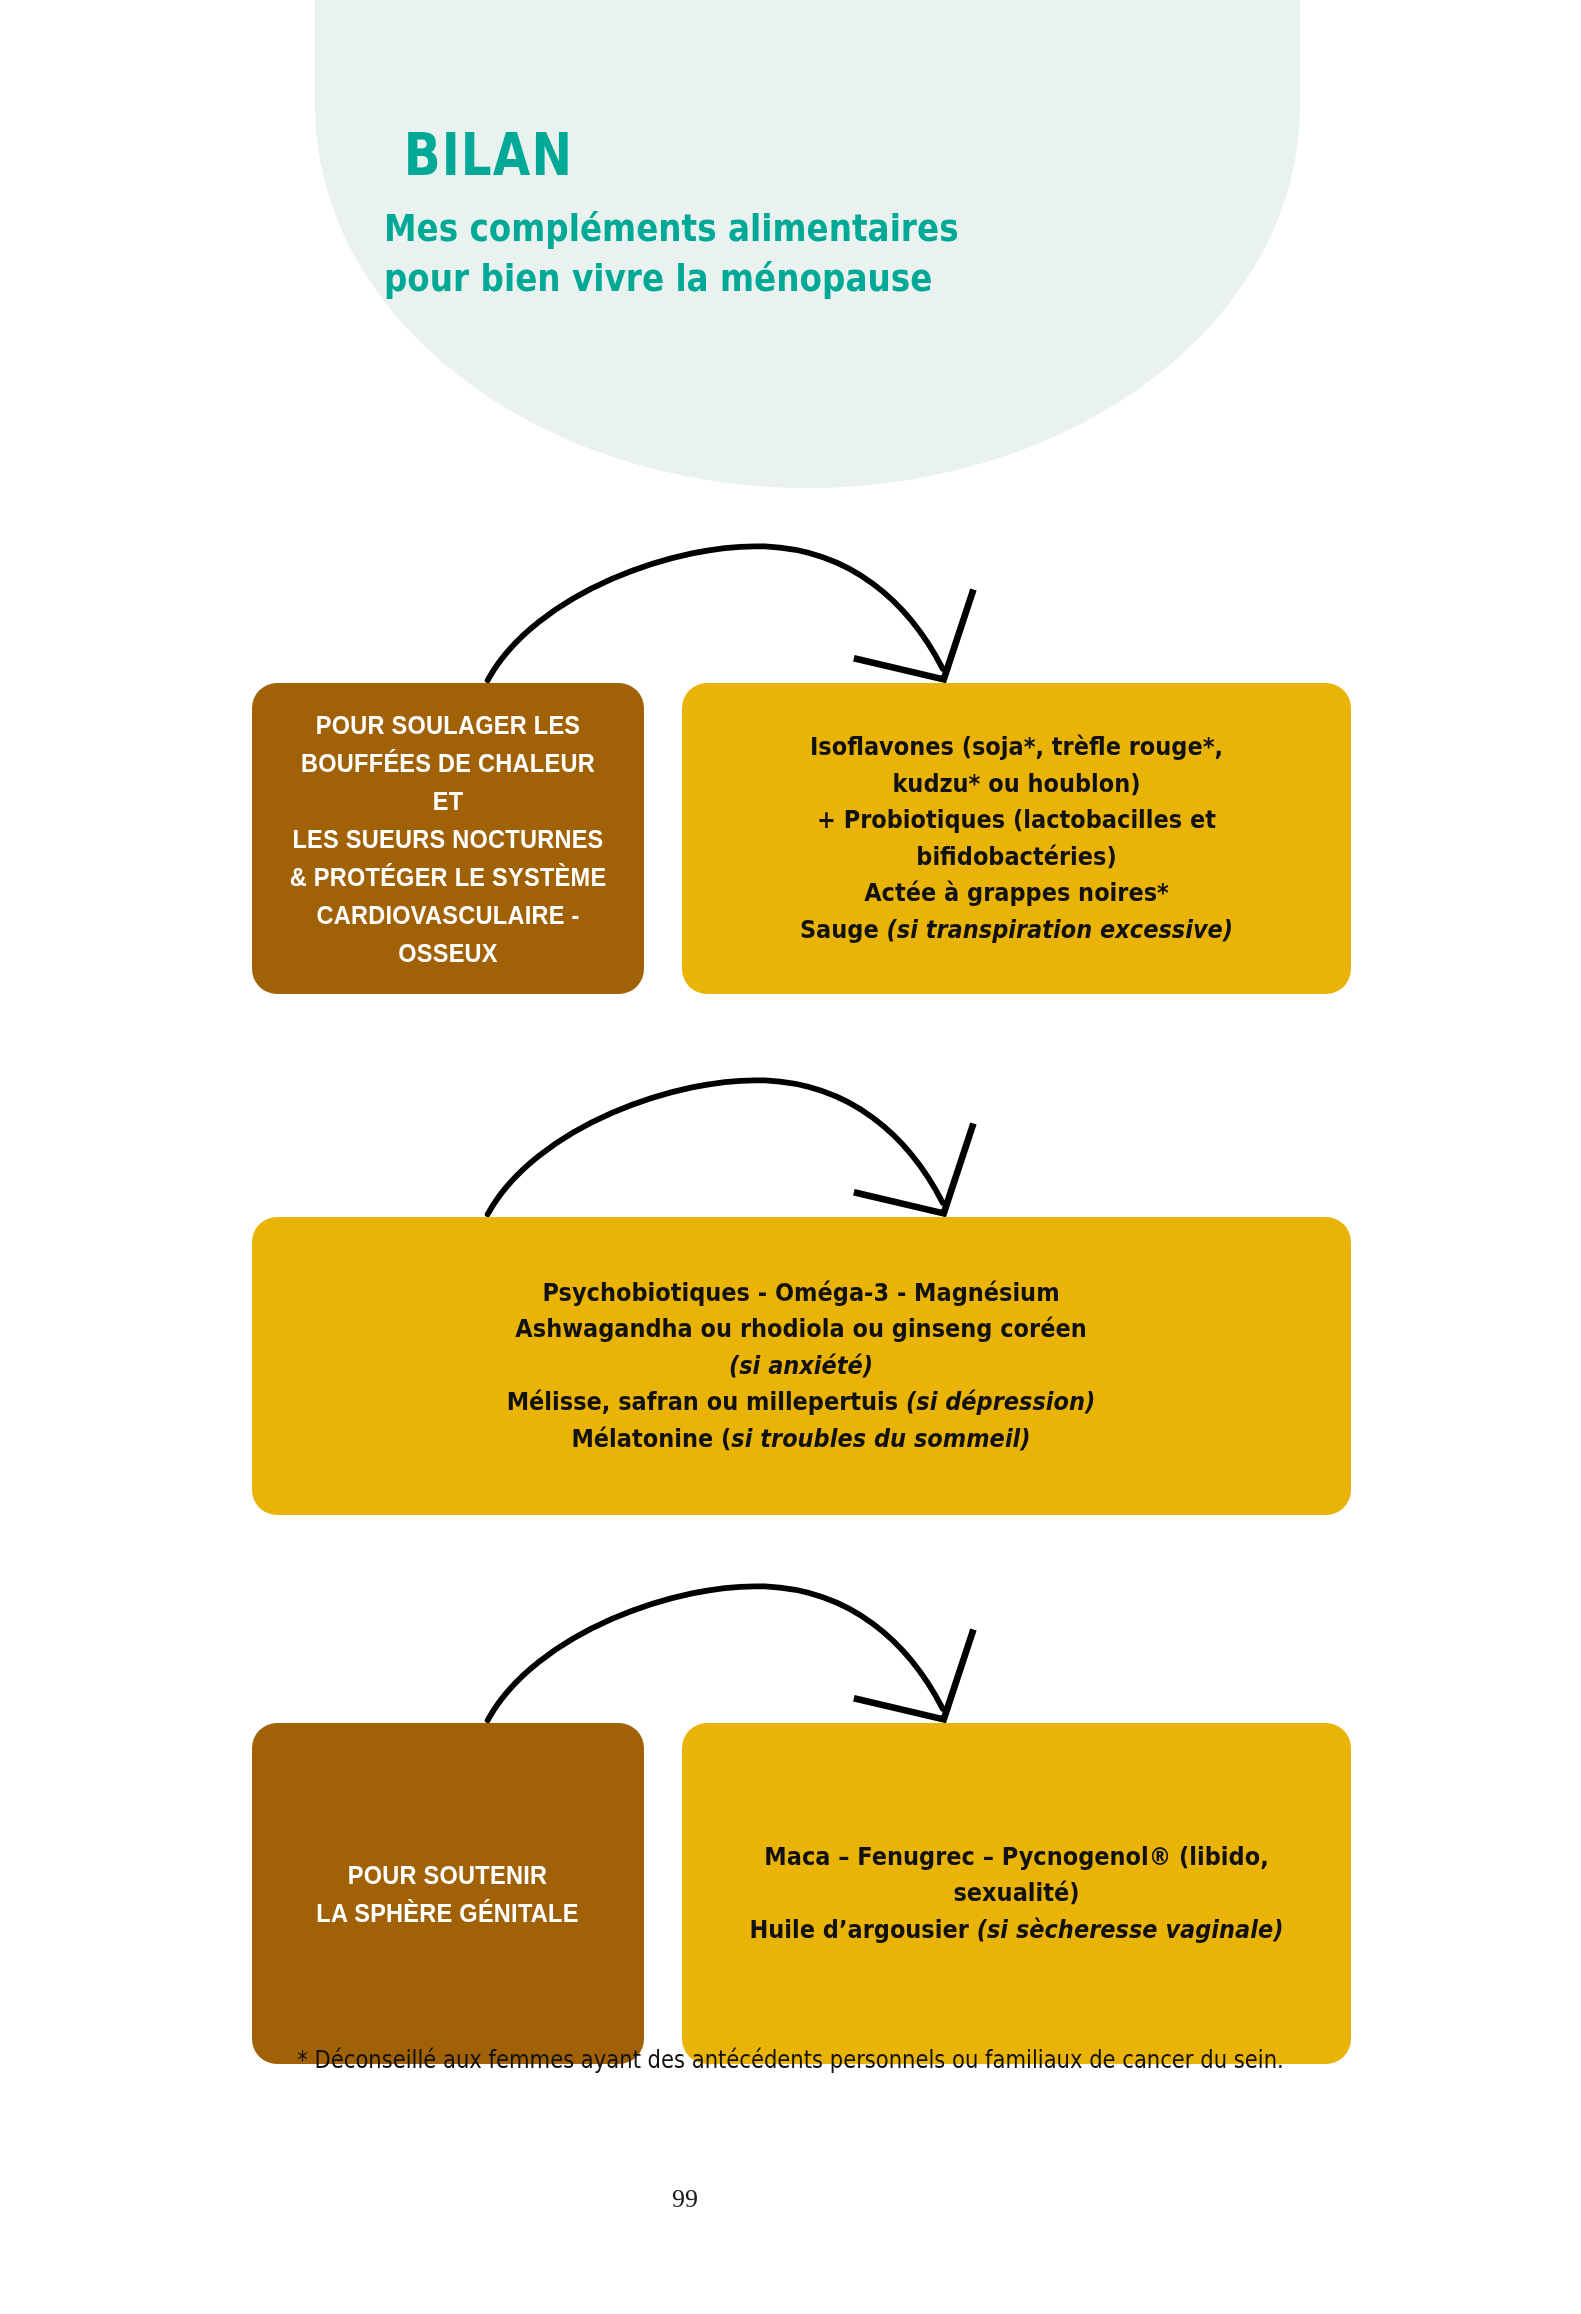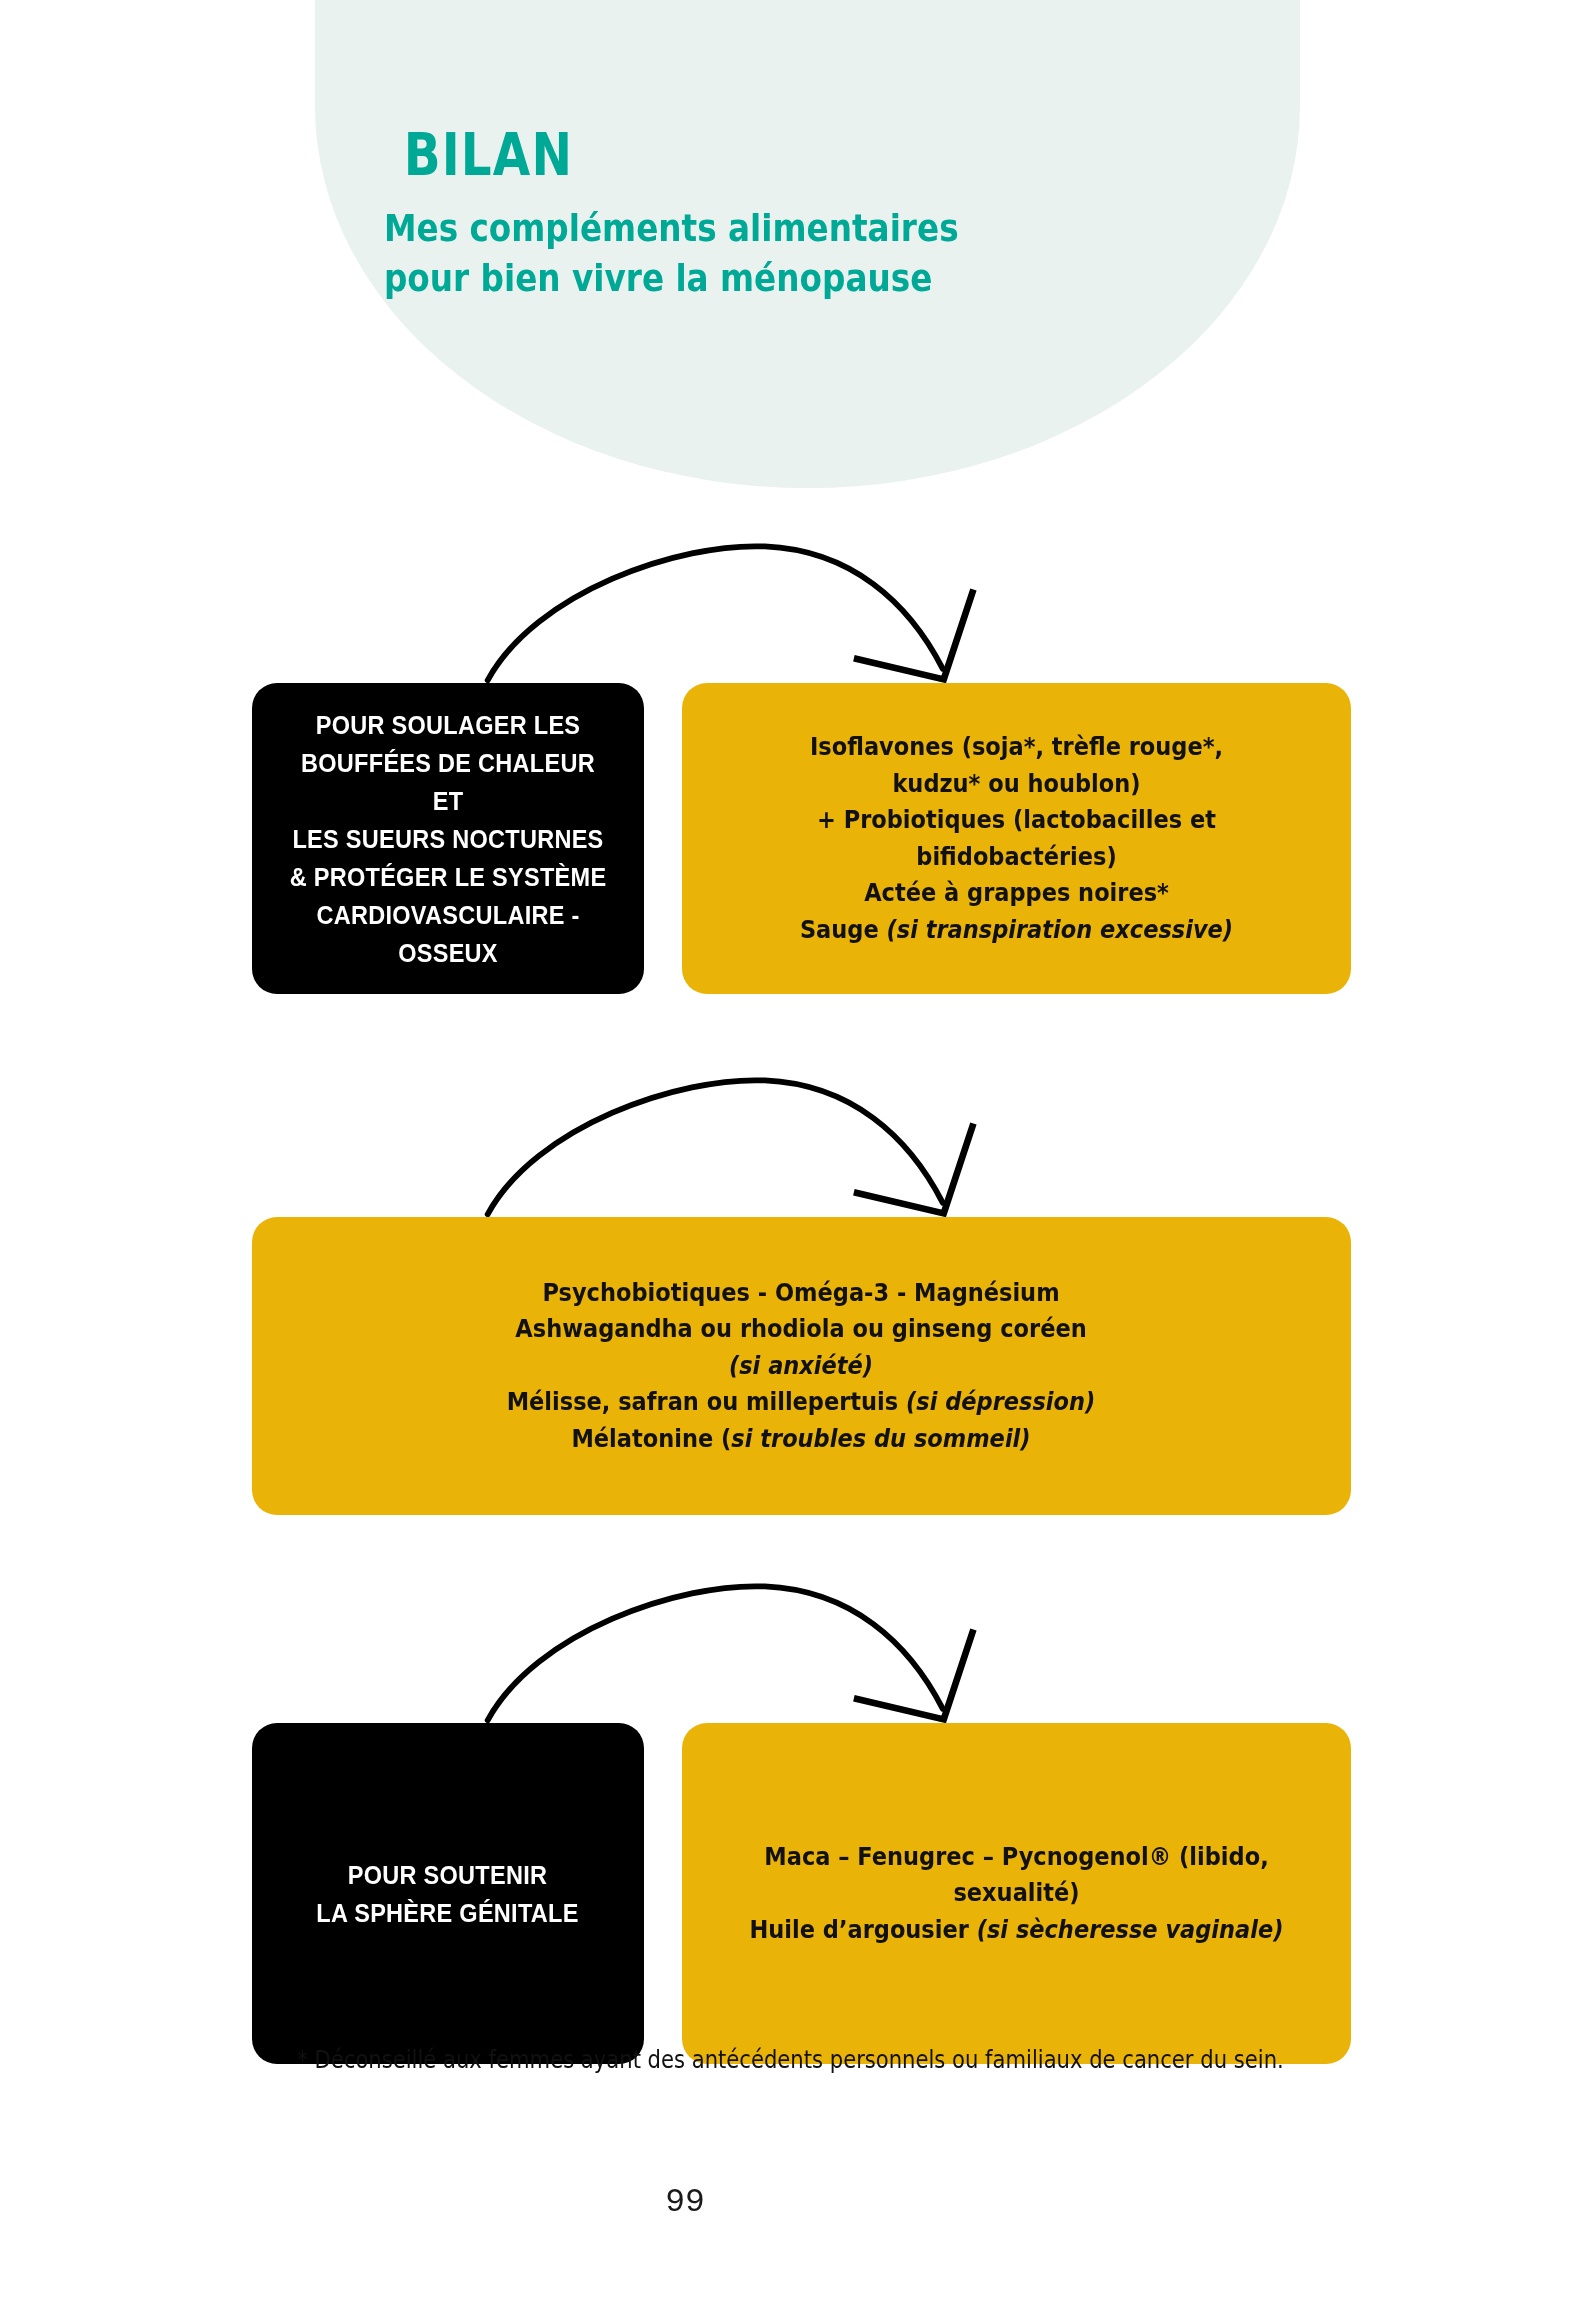--- a/index.html
+++ b/index.html
@@ -78,21 +78,21 @@
     top: 148px;
     left: 252px;
     width: 1099px;
     display: flex;
     gap: 38px;
     align-items: stretch;
   }
 
   .box-green {
     width: 392px;
-    background: #000000;
+    background: #a16207;
     border-radius: 25px;
     color: #ffffff;
     display: flex;
     align-items: center;
     justify-content: center;
     text-align: center;
     box-sizing: border-box;
     padding: 19px 23px;
   }
   .box-green .lbl {
@@ -147,22 +147,22 @@
     color: #111111;
     transform: scaleX(0.88);
     z-index: 3;
   }
   .page-number {
     position: absolute;
     left: 0;
     top: 2184px;
     width: 1370px;
     text-align: center;
-    font-family: Liberation Mono, monospace;
-    font-size: 33px;
+    font-family: Liberation Serif, serif;
+    font-size: 26px;
     color: #1a1a1a;
     z-index: 3;
   }
 </style>
 </head>
 <body>
 
 <div class="header-dome"></div>
 <div class="header-text-wrap">
   <h1 class="title-main">BILAN</h1>

